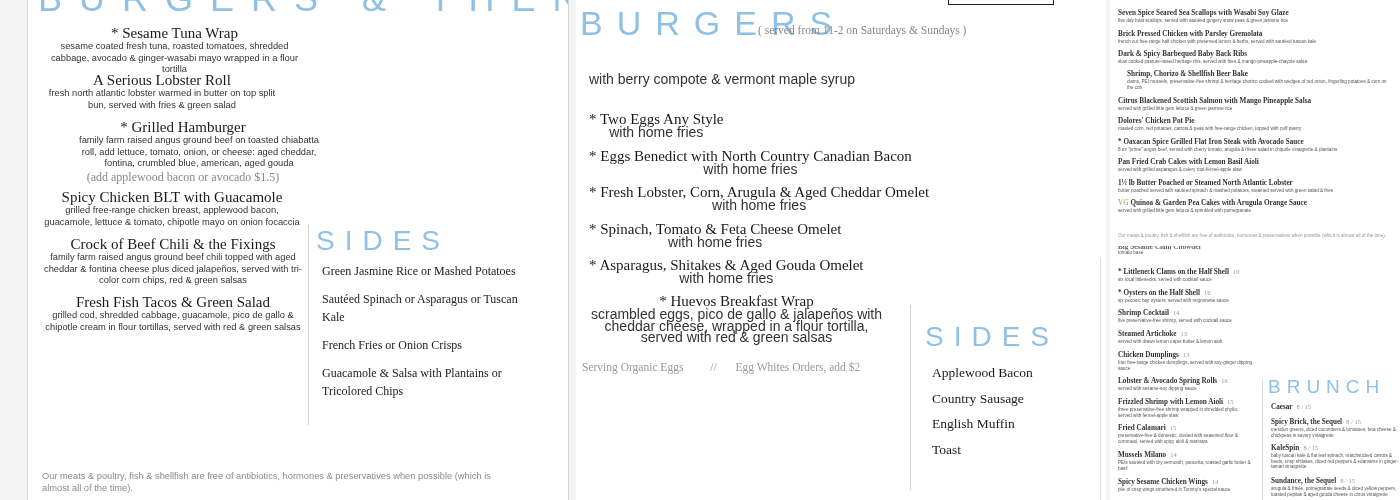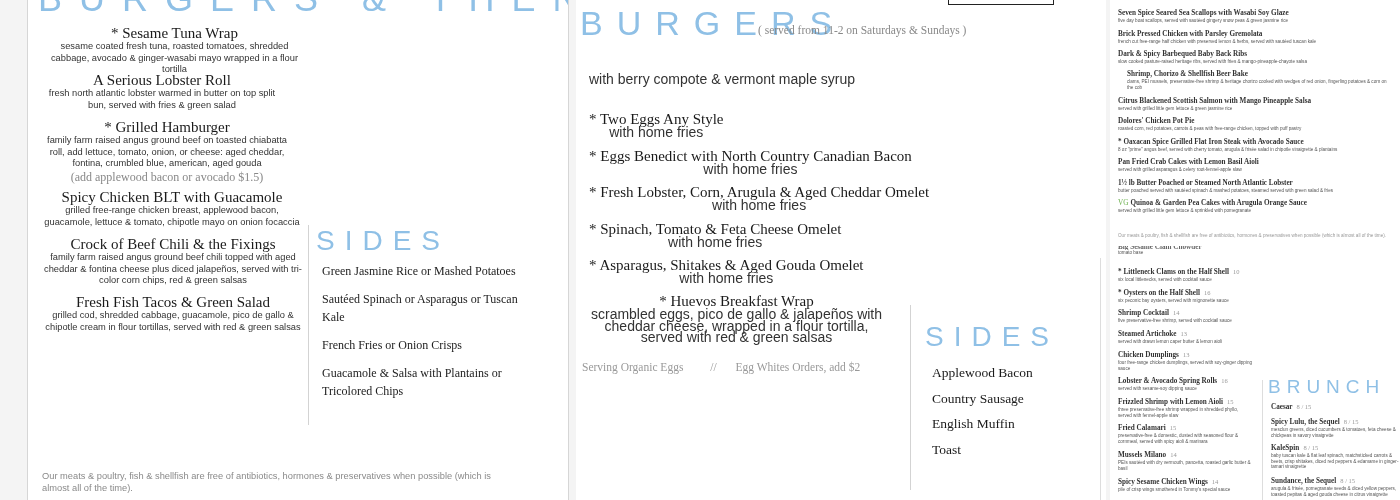--- a/index.html
+++ b/index.html
@@ -64,21 +64,21 @@
   <div class="item" style="left:14px; top:25px;">
     <div class="item-name">* Sesame Tuna Wrap</div>
     <div class="item-desc" style="width:265px;">sesame coated fresh tuna, roasted tomatoes, shredded cabbage, avocado &amp; ginger-wasabi mayo wrapped in a flour tortilla</div>
   </div>
   <div class="item" style="left:14px; top:72px;">
     <div class="item-name">A Serious Lobster Roll</div>
     <div class="item-desc" style="width:240px;">fresh north atlantic lobster warmed in butter on top split bun, served with fries &amp; green salad</div>
   </div>
   <div class="item" style="left:14px; top:119px;">
     <div class="item-name">* Grilled Hamburger</div>
-    <div class="item-desc" style="width:250px;">family farm raised angus ground beef on toasted chiabatta roll, add lettuce, tomato, onion, or cheese: aged cheddar, fontina, crumbled blue, american, aged gouda</div>
+    <div class="item-desc" style="width:250px;margin-left:32px;">family farm raised angus ground beef on toasted chiabatta roll, add lettuce, tomato, onion, or cheese: aged cheddar, fontina, crumbled blue, american, aged gouda</div>
     <div class="item-extra">(add applewood bacon or avocado $1.5)</div>
   </div>
   <div class="item" style="left:14px; top:189px;">
     <div class="item-name">Spicy Chicken BLT with Guacamole</div>
     <div class="item-desc" style="width:260px;">grilled free-range chicken breast, applewood bacon, guacamole, lettuce &amp; tomato, chipotle mayo on onion focaccia</div>
   </div>
   <div class="item" style="left:14px; top:236px;">
     <div class="item-name">Crock of Beef Chili &amp; the Fixings</div>
     <div class="item-desc" style="width:262px;">family farm raised angus ground beef chili topped with aged cheddar &amp; fontina cheese plus diced jalapeños, served with tri-color corn chips, red &amp; green salsas</div>
   </div>
@@ -245,21 +245,21 @@
   </div>
 </div>
 
 <div class="r-divider"></div>
 
 <div class="section-title salads-title">BRUNCH</div>
 <div class="s-item" style="top:402px;">
   <div class="r-name"><span>Caesar</span><span class="r-price">8 / 15</span></div>
 </div>
 <div class="s-item" style="top:417px;">
-  <div class="r-name"><span>Spicy Lulu, the Sequel</span><span class="r-price">8 / 15</span></div>
+  <div class="r-name"><span>Spicy Brick, the Sequel</span><span class="r-price">8 / 15</span></div>
   <div class="r-desc s-desc">mesclun greens, diced cucumbers &amp; tomatoes, feta cheese &amp; chickpeas in savory vinaigrette</div>
 </div>
 <div class="s-item" style="top:443px;">
   <div class="r-name"><span>KaleSpin</span><span class="r-price">8 / 15</span></div>
   <div class="r-desc s-desc">baby tuscan kale &amp; flat leaf spinach, matchsticked carrots &amp; beets, crisp shitakes, diced red peppers &amp; edamame in ginger-tamari vinaigrette</div>
 </div>
 <div class="s-item" style="top:476px;">
   <div class="r-name"><span>Sundance, the Sequel</span><span class="r-price">8 / 15</span></div>
   <div class="r-desc s-desc">arugula &amp; frisée, pomegranate seeds &amp; diced yellow peppers, toasted pepitas &amp; aged gouda cheese in citrus vinaigrette</div>
 </div>

